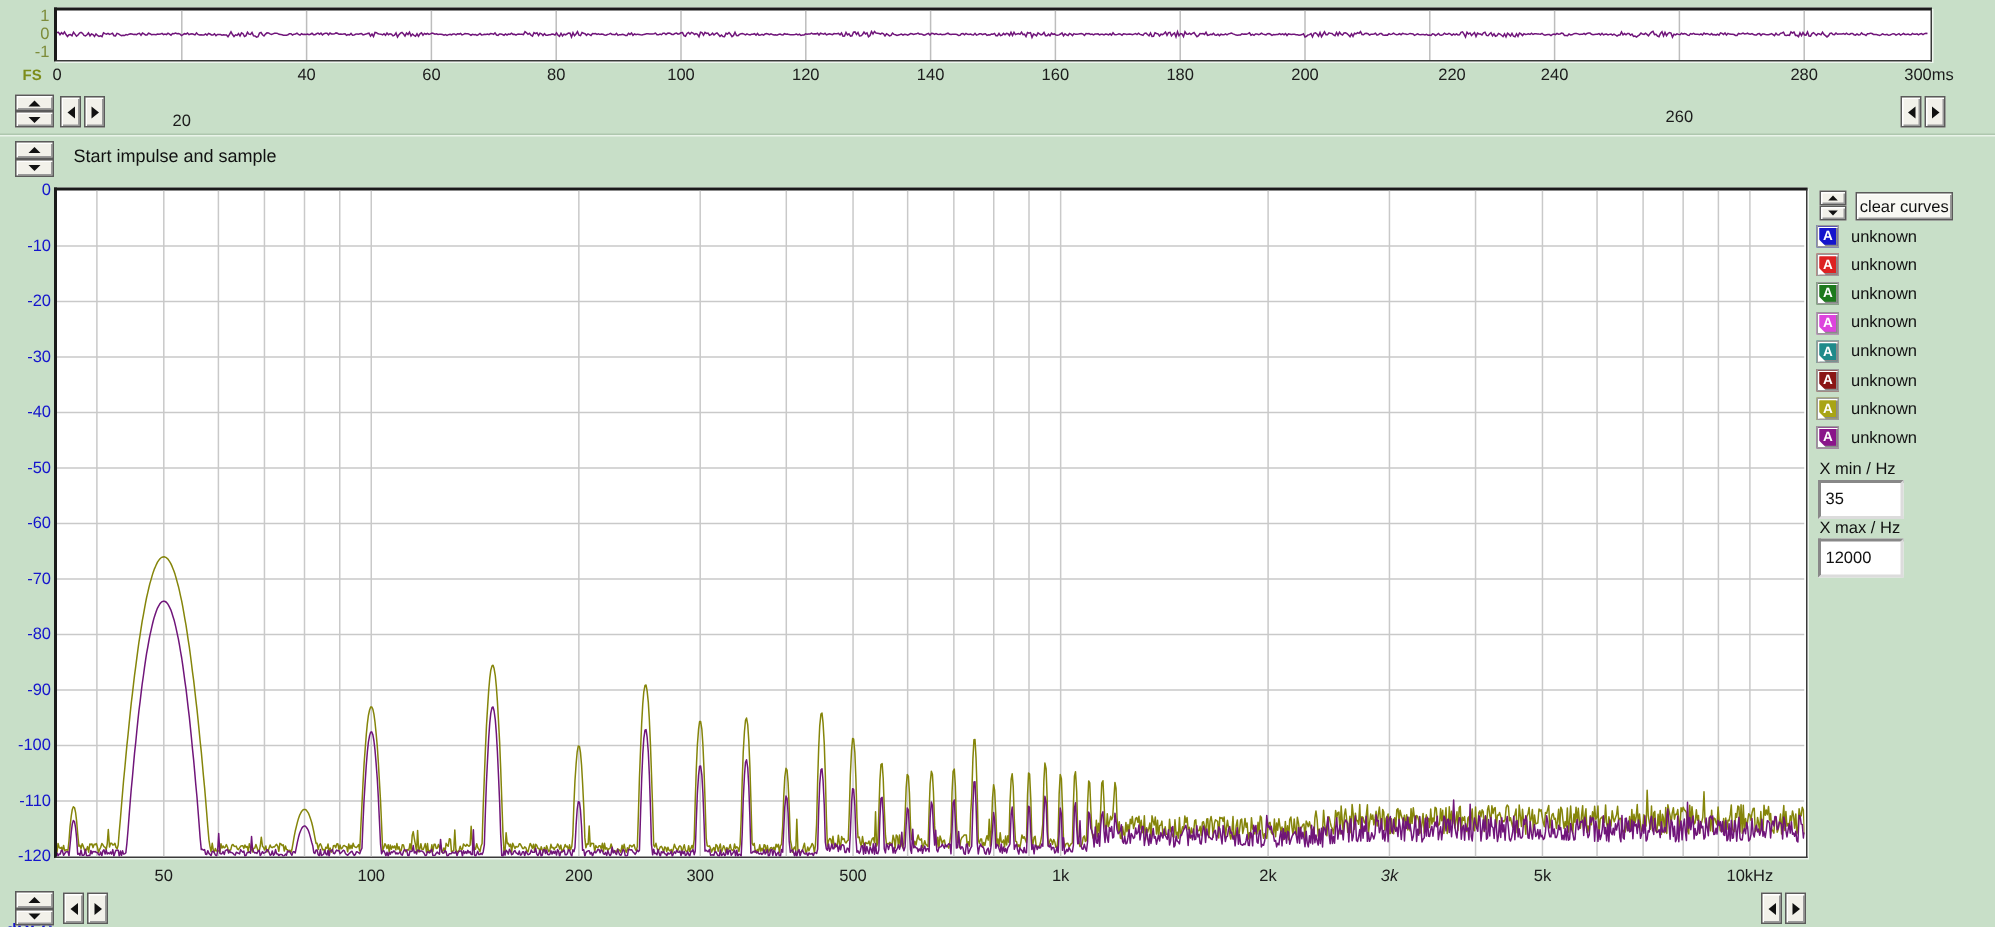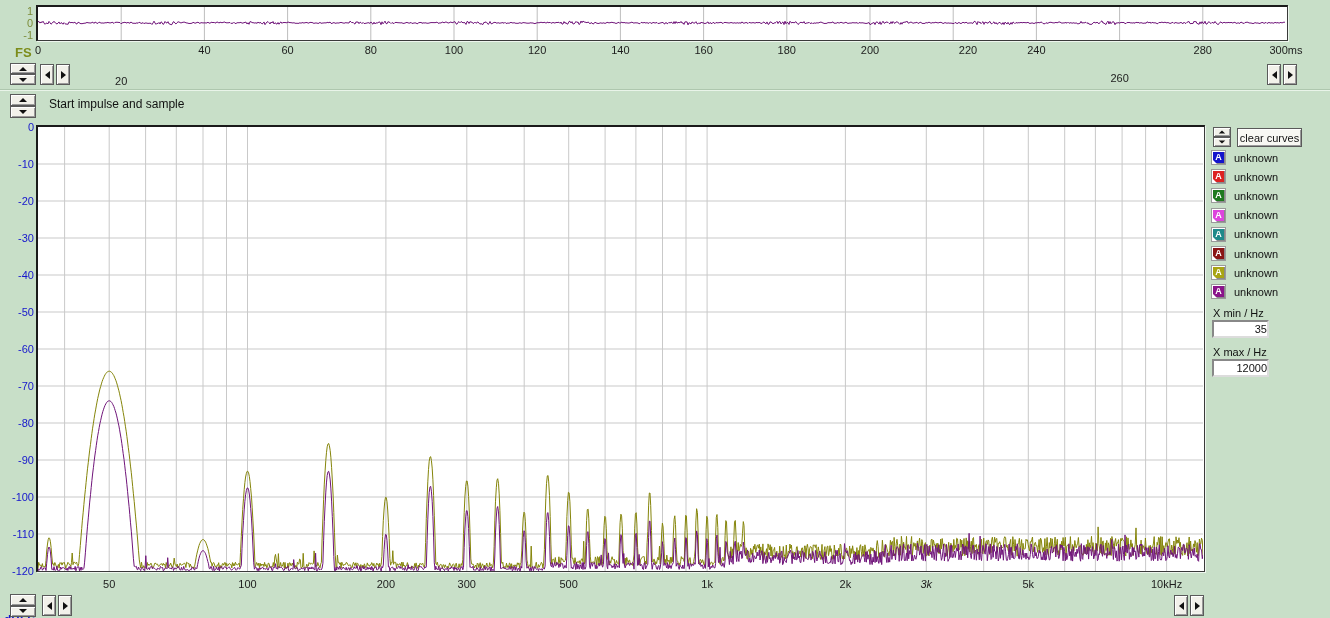--- a/index.html
+++ b/index.html
@@ -7,21 +7,21 @@
   body { font-family:"Liberation Sans", sans-serif; background:#c8dfc8; position:relative; overflow:hidden; }
   #page { position:absolute; left:0; top:0; width:1330px; height:618px; background:#c8dfc8; }
 
   .plotbox { position:absolute; background:#fff; border-style:solid; border-color:#1a1a1a #3a3a3a #3a3a3a #1a1a1a; border-width:2px 1px 1px 2px; box-shadow:1px 1px 0 #eef6ee; }
   .plotbox svg { display:block; }
 
   .ylab { position:absolute; width:34px; text-align:right; font-size:11px; color:#1515cc; height:12px; line-height:12px; }
   .strip-ylab { position:absolute; width:33px; text-align:right; font-size:11px; color:#7d8c3a; height:12px; line-height:12px; }
   .xlab { position:absolute; width:48px; text-align:center; font-size:11px; color:#1c1c1c; height:13px; line-height:13px; }
 
-  .fs-label { position:absolute; left:15px; top:45px; font-size:13px; font-weight:bold; color:#7c8c1a; }
+  .fs-label { position:absolute; left:15px; top:45px; font-size:10px; font-weight:bold; color:#7c8c1a; }
   .dbfs-label { position:absolute; left:4px; top:580px; font-size:12px; font-weight:bold; color:#1515cc;margin-top:33px; }
   .status-text { position:absolute; left:49px; top:97px; font-size:12px; color:#111; }
   .app-title { position:absolute; left:900px; top:99px; width:302px; text-align:right; font-size:15px; font-weight:bold; font-style:italic; color:#3b9ae0; letter-spacing:0.5px; }
 
   
   .btn3d { position:absolute; background:#f2f1ea; border:1px solid #5a5a5a; box-shadow:inset 1px 1px 0 #ffffff, inset -1px -1px 0 #9a9a9a; display:flex; align-items:center; justify-content:center; cursor:default; }
   .spinner { position:absolute; display:flex; flex-direction:column; }
   .spin-half { position:relative; flex:1; background:#f2f1ea; border:1px solid #5a5a5a; box-shadow:inset 1px 1px 0 #ffffff, inset -1px -1px 0 #9a9a9a; display:flex; align-items:center; justify-content:center; }
   .tri-up    { width:0; height:0; border-left:4px solid transparent; border-right:4px solid transparent; border-bottom:4px solid #111; }
   .tri-down  { width:0; height:0; border-left:4px solid transparent; border-right:4px solid transparent; border-top:4px solid #111; }
@@ -31,21 +31,21 @@
   .clear-btn { left:1237px; top:128px; width:65px; height:19px; font-size:11px; color:#111; background:#f8f8f3; }
 
   .legend { position:absolute; left:1211px; top:148px; }
   .legend-row { display:flex; align-items:center; height:19.2px; }
   .chip { position:relative; width:15px; height:15px; background:#fff; border:1px solid #9a9a9a; box-shadow:inset 1px 1px 0 #fff, inset -1px -1px 0 #8a8a8a; }
   .chip-inner { position:absolute; left:1px; top:1px; right:1px; bottom:1px; display:flex; align-items:center; justify-content:center; color:#fff; font-size:9px; font-weight:bold; line-height:1; }
   .chip-fold { position:absolute; left:0; bottom:0; width:0; height:0; border-bottom:5px solid #fff; border-right:5px solid transparent; }
   .legend-label { margin-left:8px; font-size:11px; color:#111; }
 
   .field-label { position:absolute; left:1213px; font-size:11px; color:#111; }
-  .field-input { position:absolute; left:1212px; width:57px; height:18px; background:#fff; border:2px inset #dcdcdc; font-family:"Liberation Sans", sans-serif; font-size:11px; color:#111; padding-left:3px;text-align:right; }
+  .field-input { position:absolute; left:1212px; width:57px; height:26px; background:#fff; border:2px inset #dcdcdc; font-family:"Liberation Sans", sans-serif; font-size:11px; color:#111; padding-left:3px; }
 
   .divider { position:absolute; left:0; top:89px; width:1330px; height:1px; background:#aec7ae; box-shadow:0 1px 0 #e9f4e9; }
 </style>
 </head>
 <body>
 
 <div id="page">
 
   <div class="plotbox" style="left:36px; top:5px; width:1252px; height:36px;">
     <svg id="strip-svg" width="1248" height="33" viewBox="0 0 1248 33">

